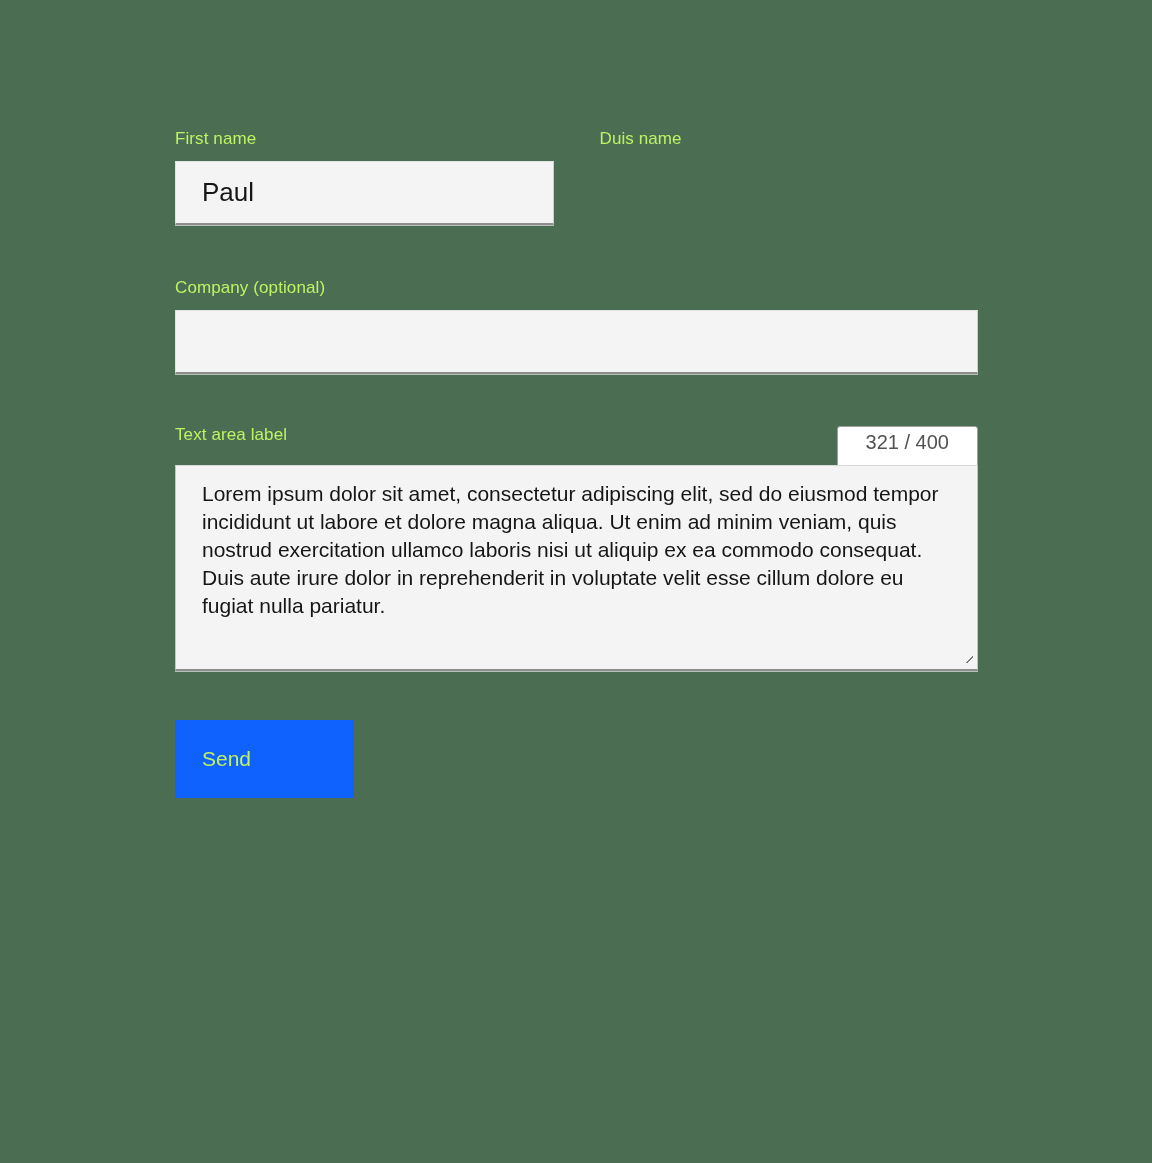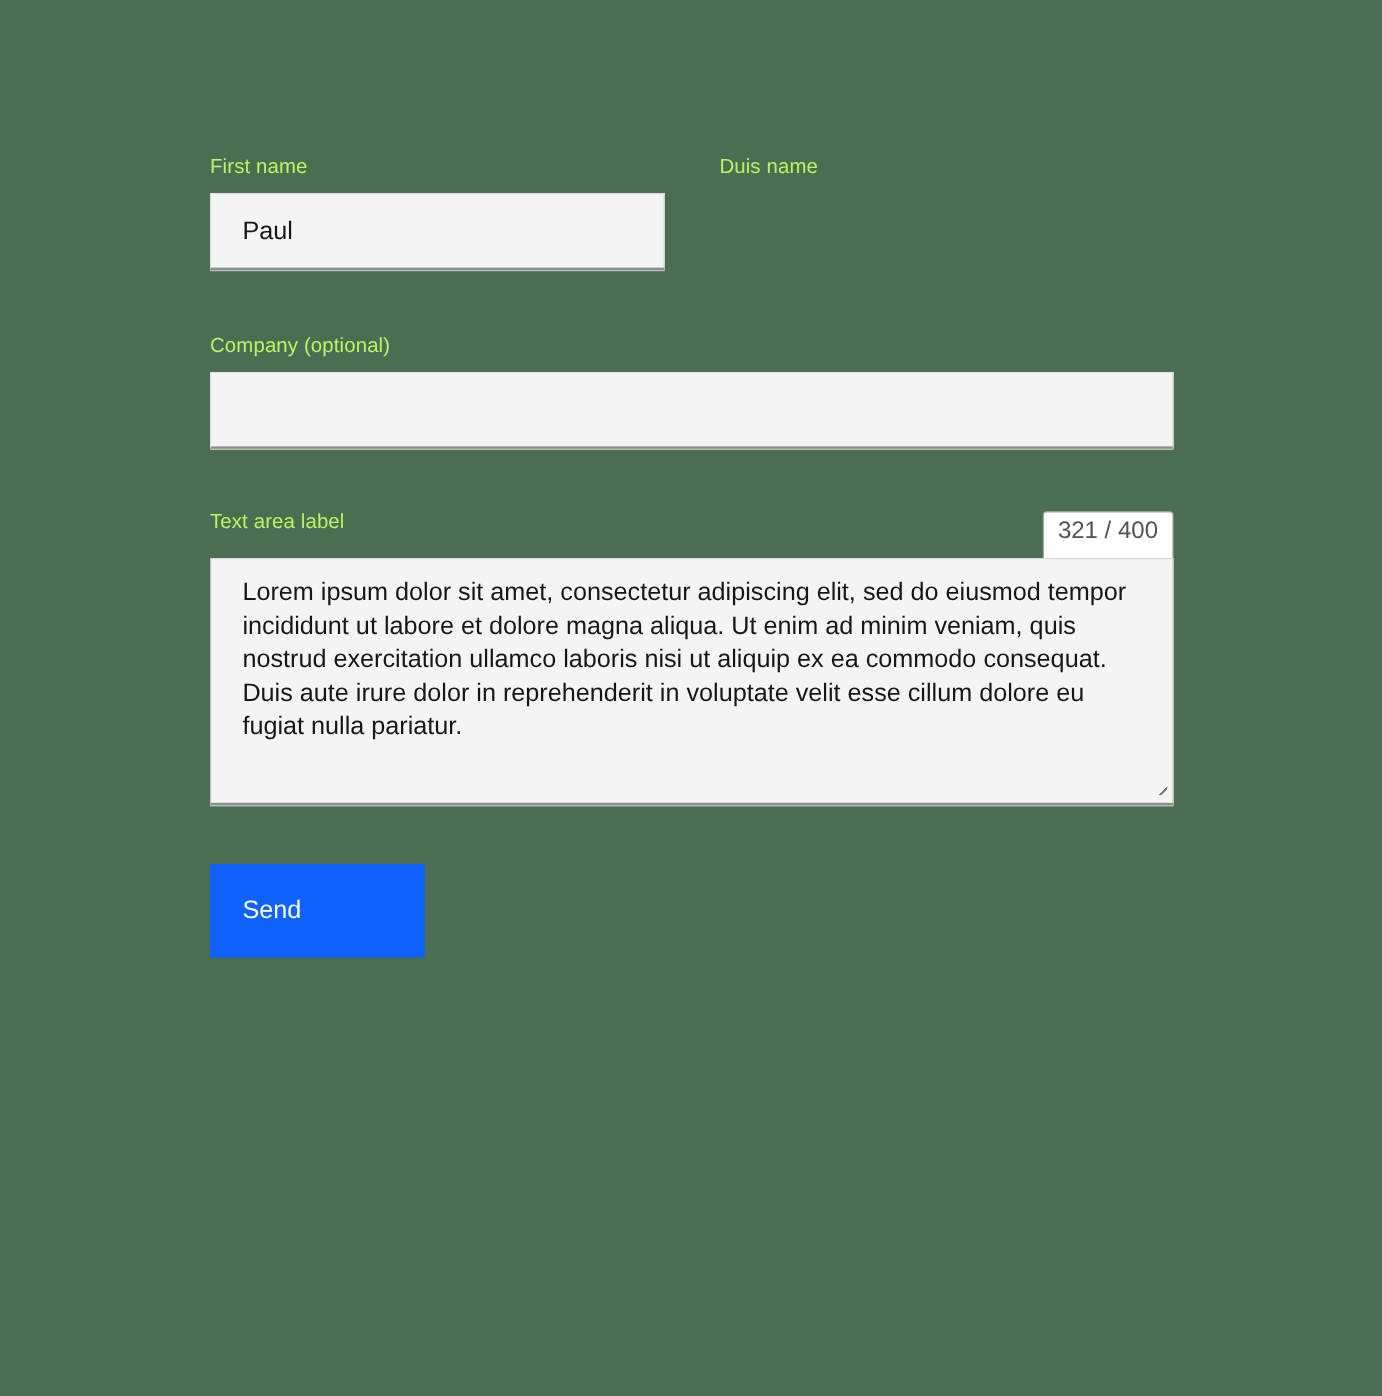--- a/index.html
+++ b/index.html
@@ -45,39 +45,39 @@
     box-sizing: border-box;
     background: #f4f4f4;
     border: 1px solid #cfcfcf;
     border-top-color: #e4e4e4;
     border-left-color: #e0e0e0;
     border-bottom: 2px solid #8d8d8d;
     box-shadow: 0 1px 0 0 #b7c2b9;
     border-radius: 0;
     padding: 1px 26px;
     font-family: inherit;
-    font-size: 21px;
+    font-size: 26px;
     color: #161616;
     outline: none;
   }
   .field-email    { margin-top: 55px; }
   .field-company  { margin-top: 54px; }
   .field-textarea { margin-top: 52px; }
   .ta-header {
     display: flex;
     justify-content: space-between;
     align-items: flex-start;
     height: 32px;
   }
   .ta-header .field-label { margin-bottom: 0; }
   .char-counter {
     box-sizing: border-box;
     height: 48px;
     line-height: 30px;
-    padding: 0 12px;
+    padding: 0 28px;
     background: #ffffff;
     border: 1px solid #a0a0a0;
     border-radius: 3px;
     color: #525252;
     font-size: 20px;
     white-space: nowrap;
   }
   .ta-wrap { position: relative; margin-top: 7px; }
   .message-textarea {
     display: block;
@@ -114,21 +114,21 @@
     cursor: nwse-resize;
   }
   .send-button {
     display: block;
     margin-top: 49px;
     width: 179px;
     height: 78px;
     background: #0f62fe;
     border: none;
     border-radius: 0;
-    color: #ffffff;
+    color: #bef264;
     font-family: inherit;
     font-size: 21px;
     text-align: left;
     padding: 0 0 0 27px;
     cursor: pointer;
   }
 </style>
 </head>
 <body>
 

